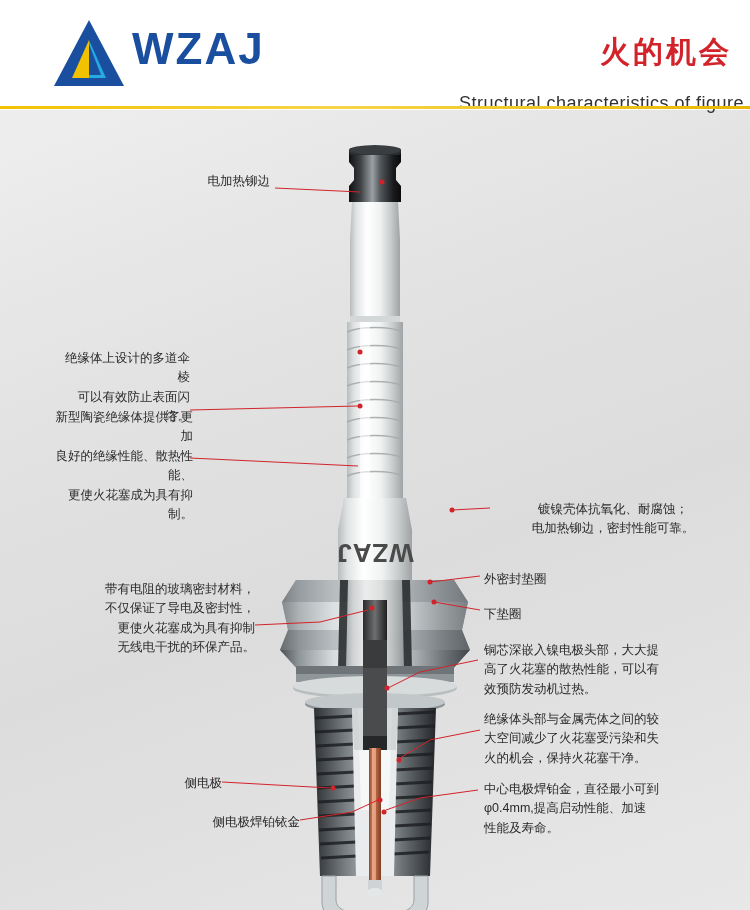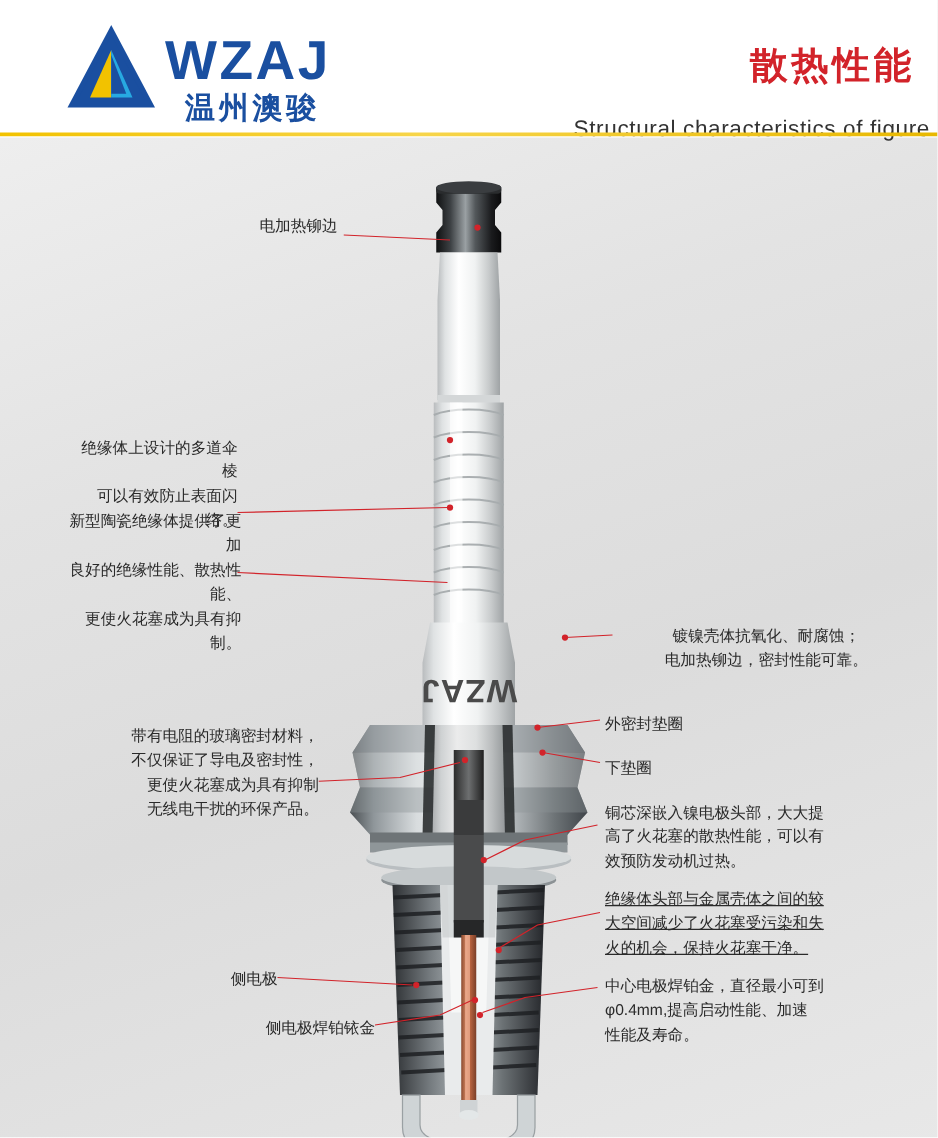--- a/index.html
+++ b/index.html
@@ -96,23 +96,22 @@
 
     <svg id="logo-mark" viewBox="0 0 74 74">
       <polygon points="37,2 72,68 2,68" fill="#1a4fa0"></polygon>
       <polygon points="37,10 64,62 10,62" fill="#1a4fa0"></polygon>
       <polygon points="20,60 37,22 37,60" fill="#f2c200"></polygon>
       <polygon points="37,60 37,22 54,60" fill="#27a9e1"></polygon>
       <polygon points="37,26 49,57 37,57" fill="#1a4fa0"></polygon>
     </svg>
 
     <div id="brand-text">WZAJ</div>
-    <div id="brand-sub">温州澳骏</div>
-
-    <div id="title-cn">散热性能</div>
+
+    <div id="title-cn">火的机会</div>
     <div id="title-en">Structural characteristics of figure</div>
 
     <div id="header-rule"></div>
   </div>
 
   <svg id="plug" viewBox="0 0 750 800">
     <defs>
       <linearGradient id="ceramicGrad" x1="0" y1="0" x2="1" y2="0">
         <stop offset="0%" stop-color="#b9bcbe"></stop>
         <stop offset="12%" stop-color="#dfe2e3"></stop>
@@ -331,21 +330,21 @@
 电加热铆边，密封性能可靠。</div>
 
   <div class="callout left-align" style="left: 484px; top: 605px; width: 150px;">下垫圈</div>
 
   <div class="callout left-align" style="left: 484px; top: 570px; width: 150px;">外密封垫圈</div>
 
   <div class="callout left-align" style="left: 484px; top: 641px; width: 238px;">铜芯深嵌入镍电极头部，大大提
 高了火花塞的散热性能，可以有
 效预防发动机过热。</div>
 
-  <div class="callout left-align" style="left: 484px; top: 710px; width: 240px; text-decoration: underline;">绝缘体头部与金属壳体之间的较
+  <div class="callout left-align" style="left: 484px; top: 710px; width: 240px;">绝缘体头部与金属壳体之间的较
 大空间减少了火花塞受污染和失
 火的机会，保持火花塞干净。</div>
 
   <div class="callout left-align" style="left: 484px; top: 736px; width: 240px; margin-top: 44px;">中心电极焊铂金，直径最小可到
 φ0.4mm,提高启动性能、加速
 性能及寿命。</div>
 
 </div>
 
 </body></html>

